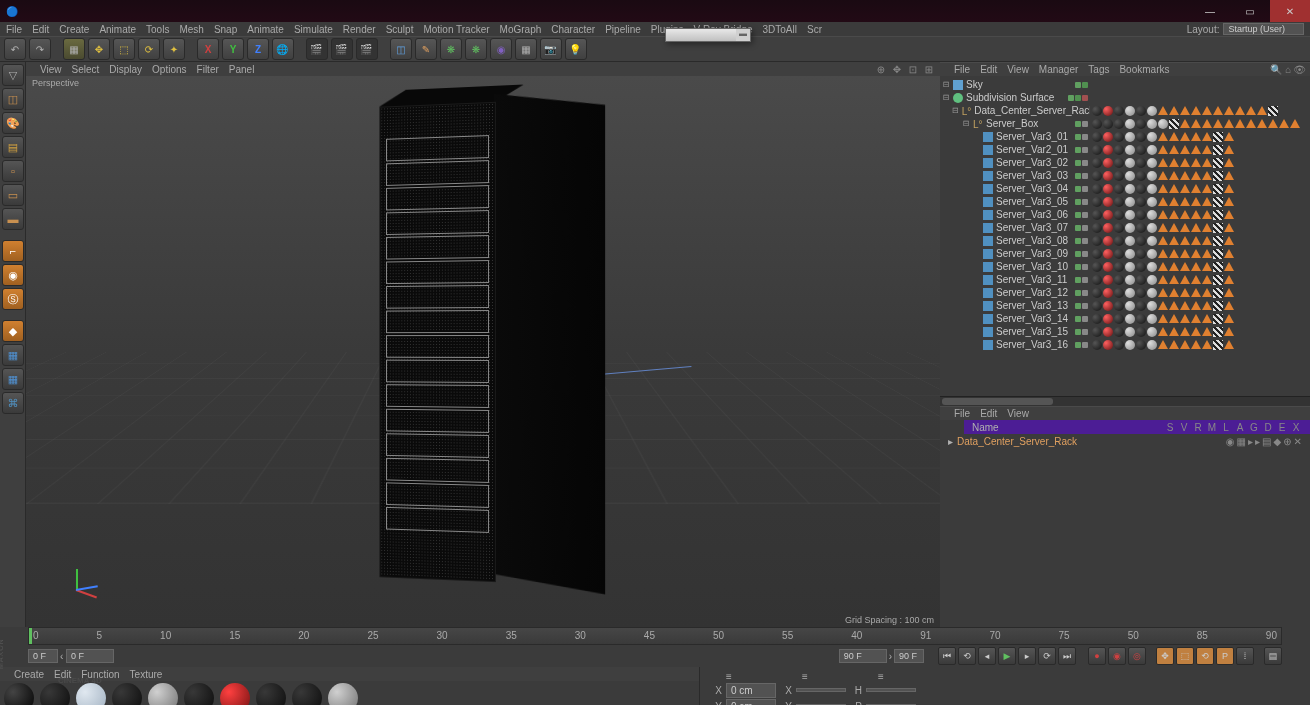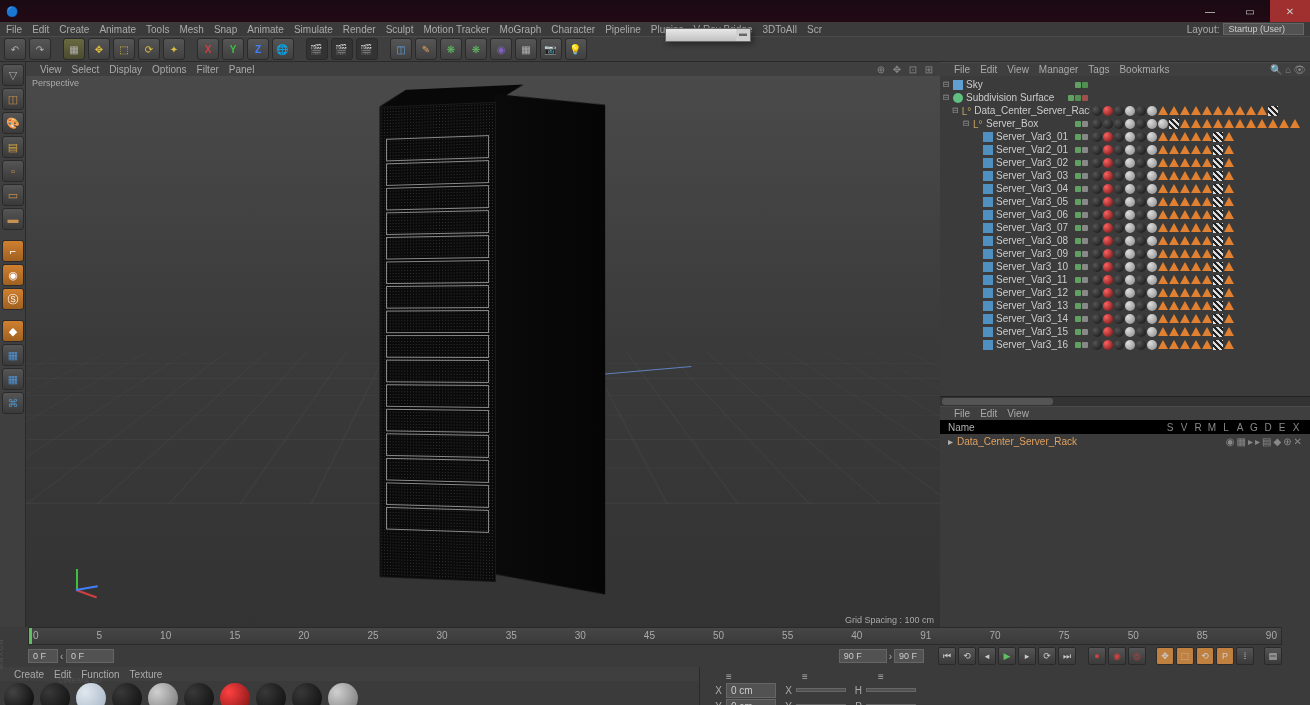--- a/index.html
+++ b/index.html
@@ -69,21 +69,21 @@
 .tagrow { display:flex; gap:1px; height:13px; align-items:center; }
 .tball { width:10px; height:10px; border-radius:50%; }
 .tball.red { background:radial-gradient(circle at 30% 30%,#ff6060,#601010); }
 .tball.dk { background:radial-gradient(circle at 30% 30%,#555,#111); }
 .tball.lt { background:radial-gradient(circle at 30% 30%,#ddd,#888); }
 .ttri { width:0; height:0; border-left:5px solid transparent; border-right:5px solid transparent; border-bottom:9px solid #e08030; }
 .tchk { width:10px; height:10px; background-image:linear-gradient(45deg,#222 25%,#ddd 25%,#ddd 50%,#222 50%,#222 75%,#ddd 75%); background-size:6px 6px; }
 .scrollh { height:10px; background:#333; border-top:1px solid #222; position:relative; }
 .scrollh::after { content:""; position:absolute; left:2px; top:1px; width:30%; height:7px; background:#555; border-radius:3px; }
 .attrpanel { flex:1; }
-.attrhead { height:14px; display:flex; align-items:center; padding-left:8px; font-size:9px; background:#000000; }
+.attrhead { height:14px; display:flex; align-items:center; padding-left:8px; font-size:9px; background:#4c1d95;margin-left:24px; }
 .attrcols { display:flex; gap:2px; font-size:8px; color:#888; padding:2px 8px; }
 .attrcols span { width:12px; text-align:center; }
 .takerow { padding:2px 8px; display:flex; align-items:center; gap:4px; }
 .takerow .tname { color:#e0a060; }
 .takerow .ticons { margin-left:auto; display:flex; gap:2px; color:#888; }
 
 .timearea { background:#3b3b3b; }
 .ruler { height:18px; background:linear-gradient(#464646,#3a3a3a); position:relative; margin:0 28px 0 28px; border:1px solid #2a2a2a; }
 .ruler .marker { position:absolute; left:0; top:0; bottom:0; width:3px; background:#60c060; }
 .ruler .ticks { display:flex; justify-content:space-between; padding:2px 4px; font-size:8px; color:#aaa; }

